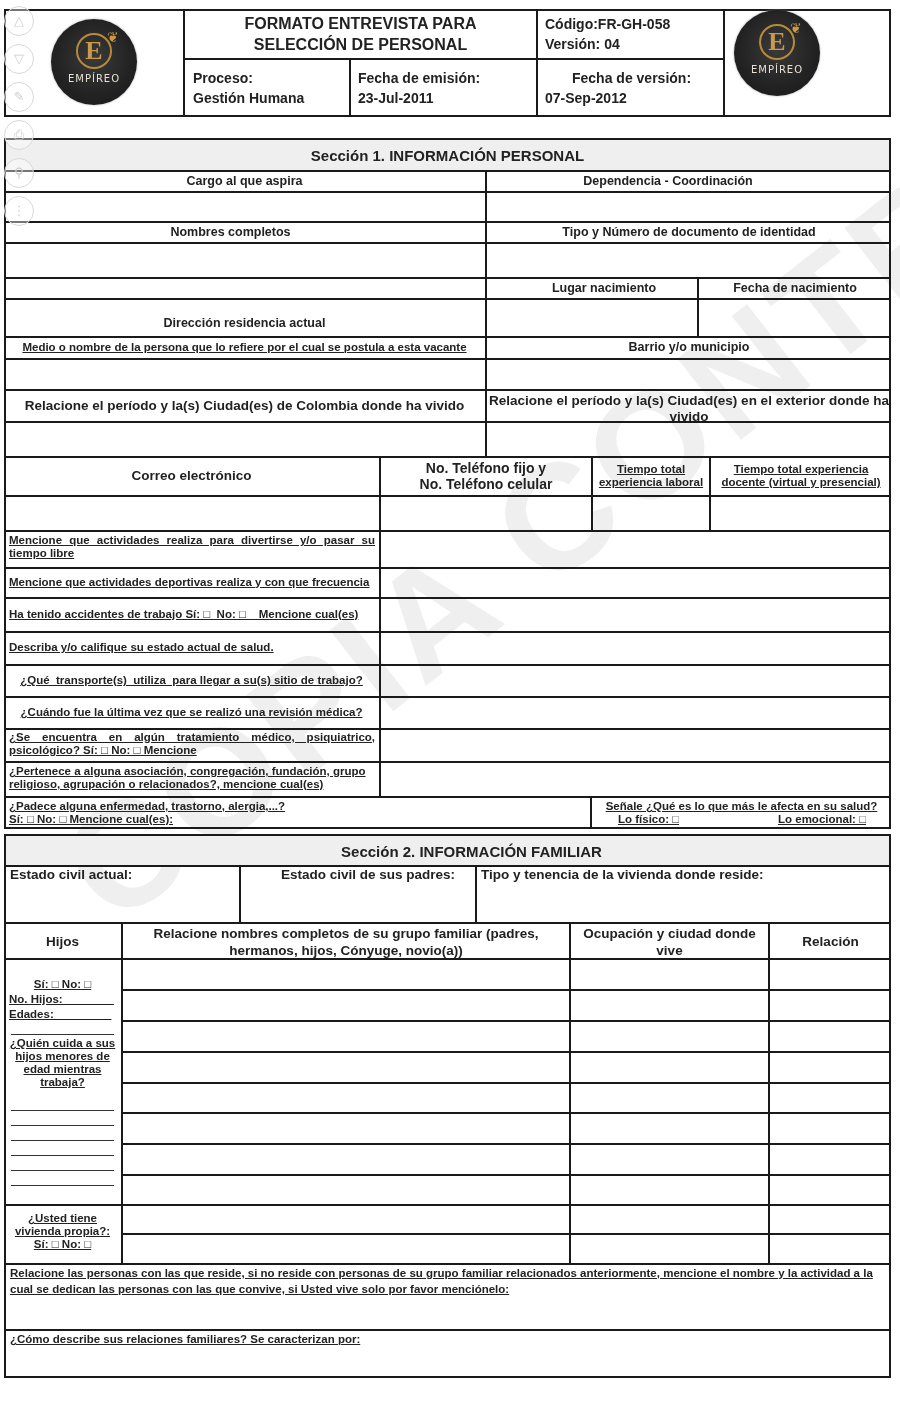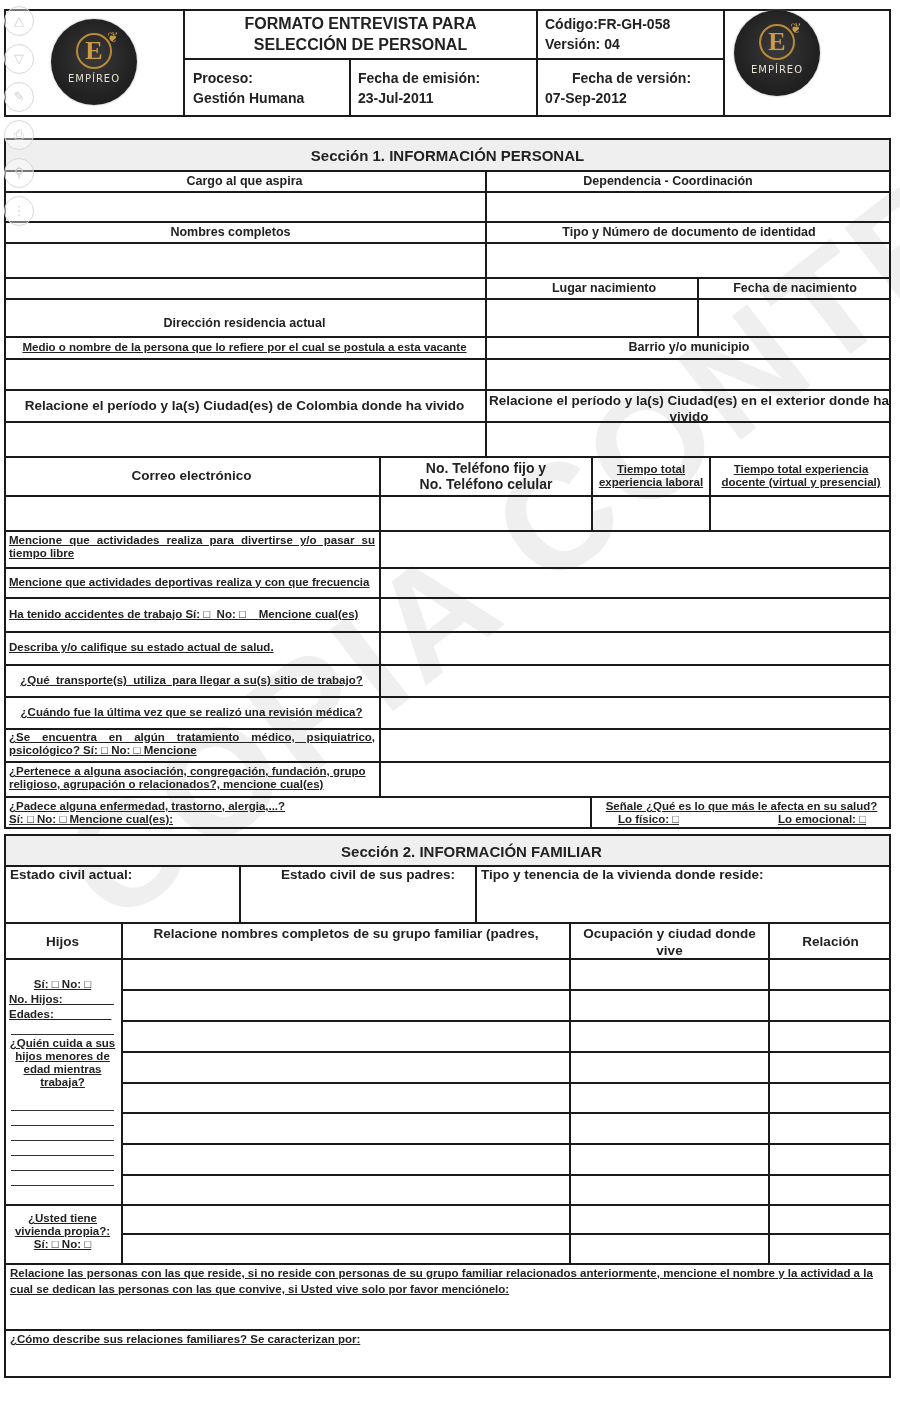--- a/index.html
+++ b/index.html
@@ -193,20 +193,21 @@
 
   <div class="hl" style="left:4px;top:922px;width:887px;"></div>
 
   <div class="vl" style="left:121px;top:922px;height:341px;"></div>
   <div class="vl" style="left:569px;top:922px;height:341px;"></div>
   <div class="vl" style="left:768px;top:922px;height:341px;"></div>
 
   <div class="t tc" style="left:4px;top:935px;width:117px;font-size:13.5px;">Hijos</div>
   <div class="t tc" style="left:123px;top:925px;width:446px;font-size:13.5px;line-height:17px;">
     <div>Relacione nombres completos de su grupo familiar (padres,</div>
+    <div>hermanos, hijos, Cónyuge, novio(a))</div>
   </div>
   <div class="t tc" style="left:571px;top:925px;width:197px;font-size:13.5px;line-height:17px;">
     <div>Ocupación y ciudad donde</div>
     <div>vive</div>
   </div>
   <div class="t tc" style="left:770px;top:935px;width:121px;font-size:13.5px;">Relación</div>
 
   <div class="hl" style="left:4px;top:958px;width:887px;"></div>
 
   <div class="hl" style="left:121px;top:989px;width:770px;"></div>

